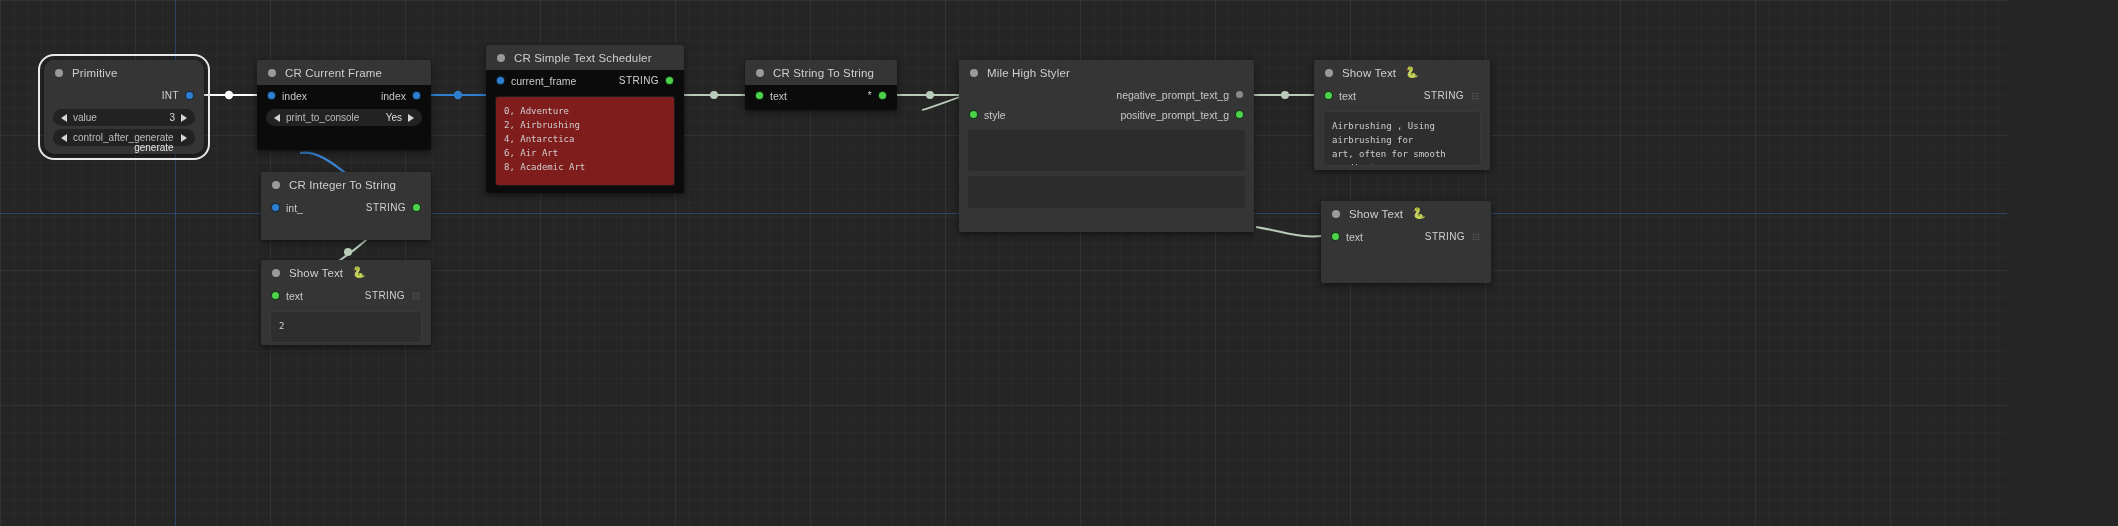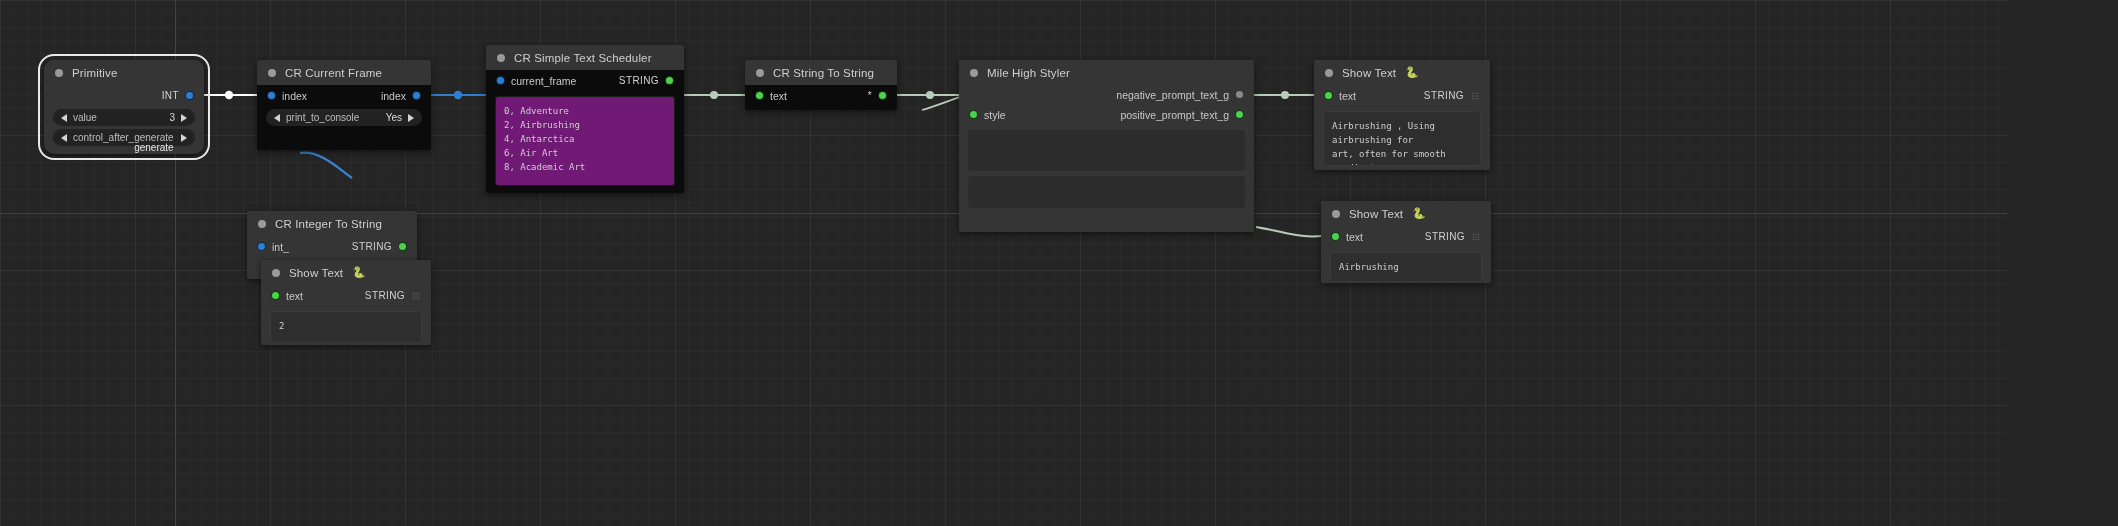--- a/index.html
+++ b/index.html
@@ -169,21 +169,21 @@
     border-radius: 3px;
     padding: 7px 8px;
     font-family: "DejaVu Sans Mono", monospace;
     font-size: 9px;
     line-height: 14px;
     color: #cfcfcf;
     white-space: pre-wrap;
     overflow: hidden;
   }
   .textbox.plain { background: #2e2e2e; border-color: #3a3a3a; }
-  .textbox.black { background: #701a75; border-color: #1b1b1b; }
+  .textbox.black { background: #7f1d1d; border-color: #1b1b1b; }
 
   .blank-panel {
     margin: 5px 9px;
     background: #2c2c2c;
     border-radius: 3px;
   }
 </style>
 </head>
 <body>
 
@@ -378,25 +378,24 @@
       <div class="slot-row">
         <span class="slot-left">
           <span class="slot-dot dot-str"></span>
           <span>text</span>
         </span>
         <span class="slot-right">
           <span class="slot-type">STRING</span>
           <span class="grip"></span>
         </span>
       </div>
-      <div class="textbox plain" style="height:30px">Airbrushing</div>
-    </div>
-  </div>
-
-  <div class="node" style="left:247px; top:172px; width:170px; height:68px;margin-top:39px;">
+    </div>
+  </div>
+
+  <div class="node" style="left:261px; top:172px; width:170px; height:68px;">
     <div class="node-title">
       <span class="dot"></span>
       <span>CR Integer To String</span>
     </div>
     <div class="node-body">
       <div class="slot-row">
         <span class="slot-left">
           <span class="slot-dot dot-int"></span>
           <span>int_</span>
         </span>

